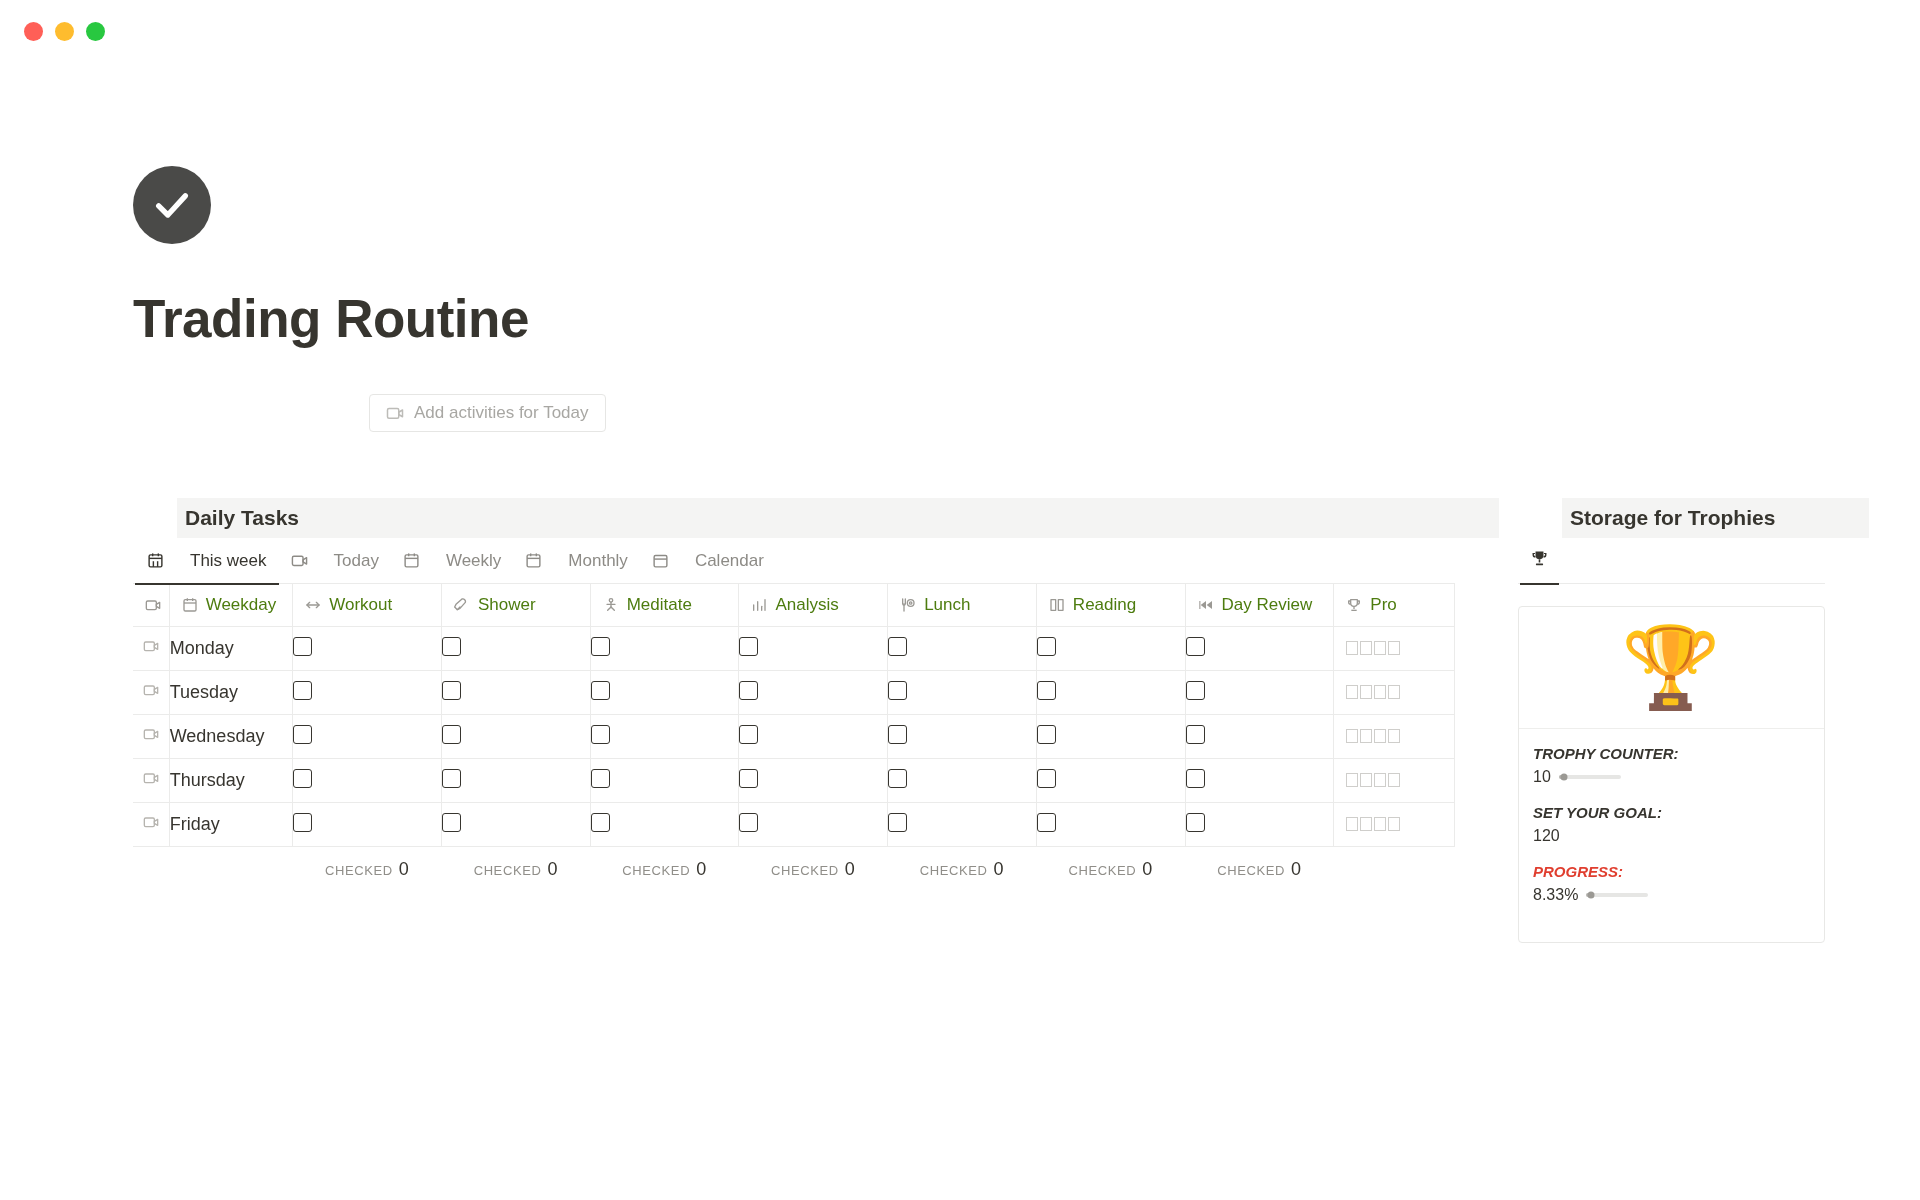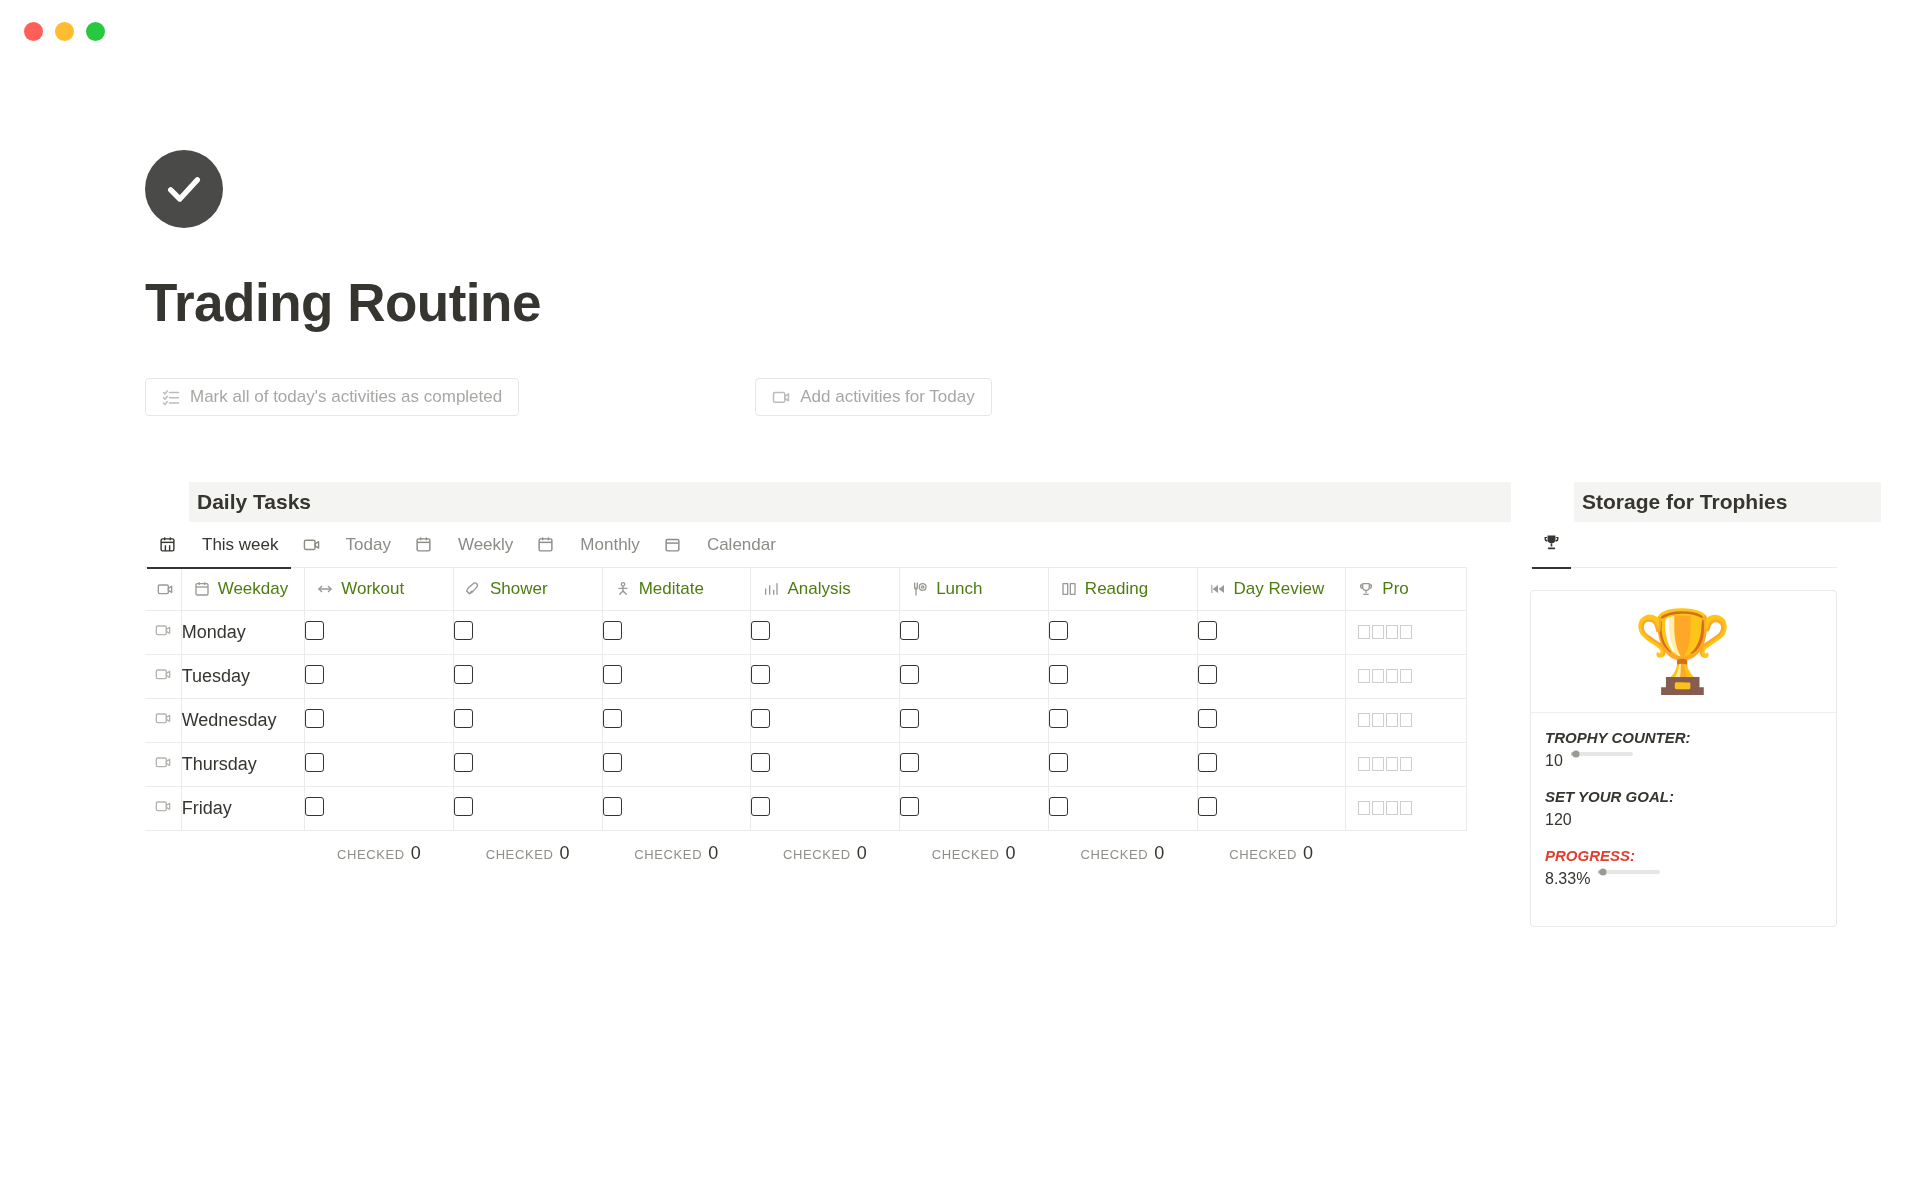--- a/index.html
+++ b/index.html
@@ -23,23 +23,23 @@
     align-items: center;
   }
   .dot { width: 19px; height: 19px; border-radius: 50%; }
   .dot.red { background: #ff5f57; }
   .dot.yellow { background: #febc2e; }
   .dot.green { background: #28c840; }
 
   
   .content {
     position: absolute;
-    top: 0; left: 0;
+    top: 16px; left: 0;
     width: 1628px;
-    padding: 150px 0 0 12px;
+    padding: 150px 0 0 0;
   }
   .page-inner {
     margin-left: 133px;
     width: 1700px;
   }
   .page-icon {
     width: 78px; height: 78px;
     border-radius: 50%;
     background: #4a4a48;
     display: flex; align-items: center; justify-content: center;
@@ -223,21 +223,21 @@
   .fld-label {
     font-size: 15px;
     font-weight: 700;
     font-style: italic;
     color: #37352f;
     margin-bottom: 6px;
   }
   .fld-label.accent { color: #e03e2f; }
   .fld-val {
     font-size: 16px; color: #37352f;
-    display: flex; gap: 8px;
+    display: flex; align-items: center; gap: 8px;
     margin-bottom: 18px;
   }
   .bar {
     height: 4px; border-radius: 2px; background: #e6e6e4;
     width: 62px; position: relative;
   }
   .bar .fill {
     position: absolute; left: 0; top: 0; bottom: 0;
     border-radius: 2px; background: #b7b6b2;
   }
@@ -262,33 +262,20 @@
 
       <div class="page-icon">
         <svg width="40" height="40" viewBox="0 0 24 24" fill="none" stroke="#ffffff" stroke-width="3.2" stroke-linecap="round" stroke-linejoin="round">
             <polyline points="4,12.5 9.5,18 20,6.5"></polyline>
           </svg>
       </div>
 
       <h1 class="title">Trading Routine</h1>
 
       <div class="button-row">
-        <div class="btn-ghost">
-          <span class="bicon">
-            <svg width="18" height="18" viewBox="0 0 24 24" fill="none" stroke="currentColor" stroke-width="2" stroke-linecap="round" stroke-linejoin="round">
-                <polyline points="2,6 4,8 7,4"></polyline>
-                <polyline points="2,13 4,15 7,11"></polyline>
-                <polyline points="2,20 4,22 7,18"></polyline>
-                <line x1="10" y1="6" x2="22" y2="6"></line>
-                <line x1="10" y1="13" x2="22" y2="13"></line>
-                <line x1="10" y1="20" x2="22" y2="20"></line>
-              </svg>
-          </span>
-          <span>Mark all of today's activities as completed</span>
-        </div>
         <div class="btn-gap"></div>
         <div class="btn-ghost">
           <span class="bicon">
             <svg width="18" height="18" viewBox="0 0 24 24" fill="none" stroke="currentColor" stroke-width="2" stroke-linecap="round" stroke-linejoin="round">
                 <rect x="2" y="6" width="15" height="13" rx="2"></rect>
                 <polygon points="17,11 22,8 22,17 17,14"></polygon>
               </svg>
           </span>
           <span>Add activities for Today</span>
         </div>

